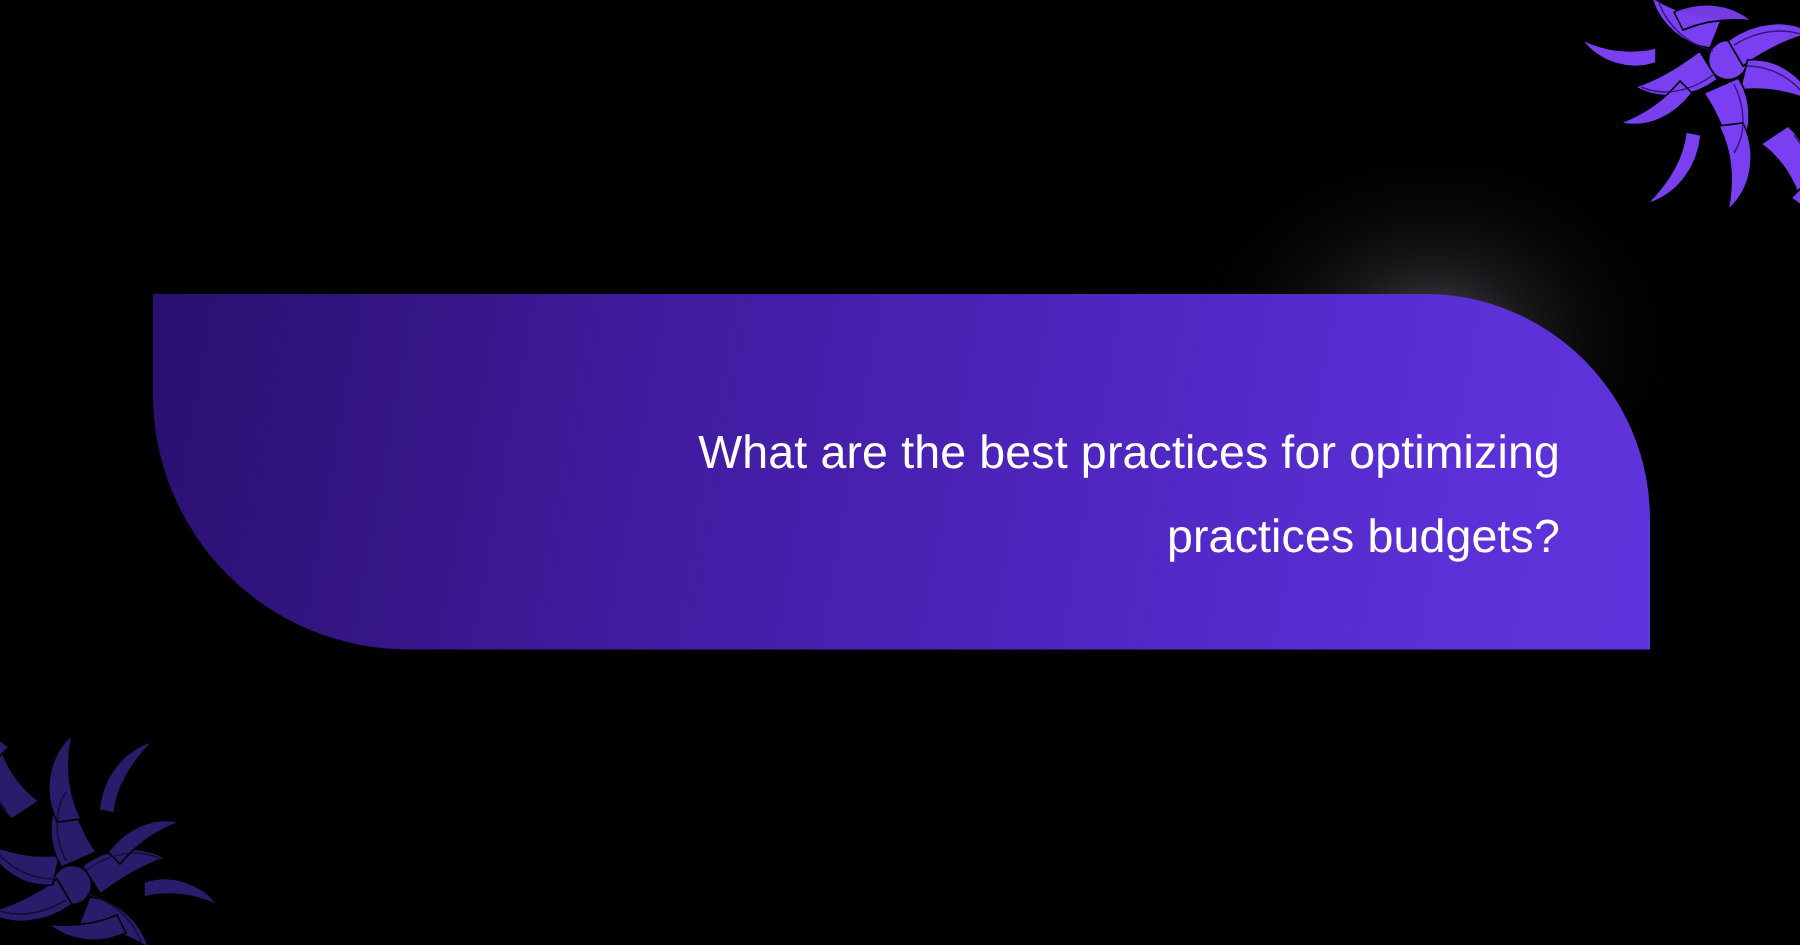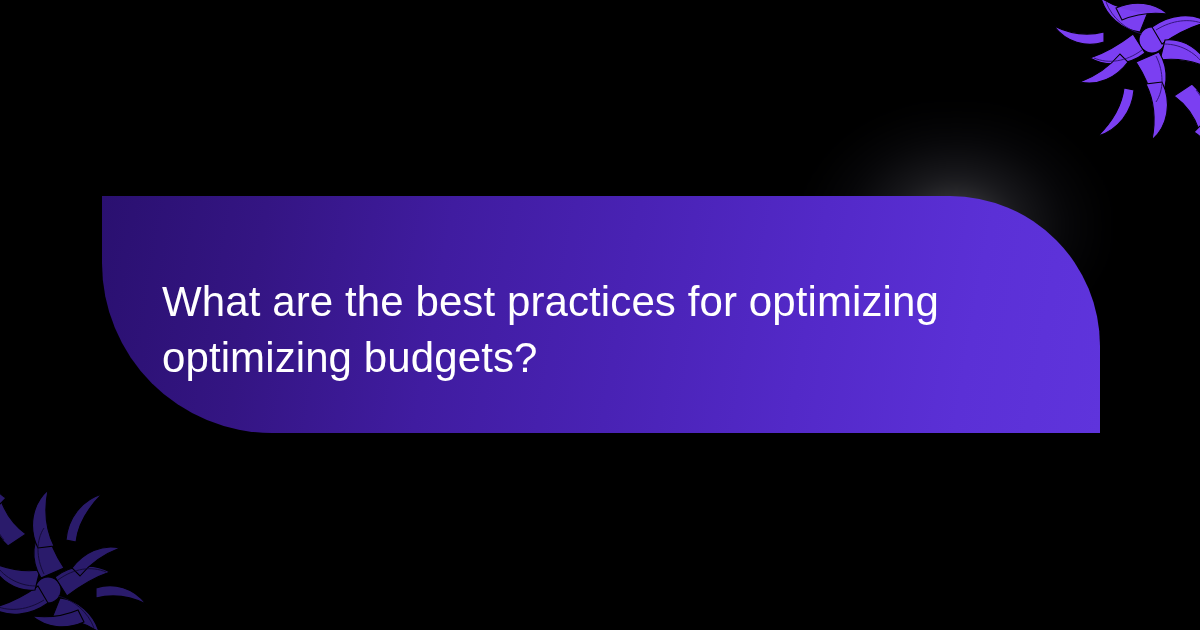--- a/index.html
+++ b/index.html
@@ -67,23 +67,23 @@
                 #5b30d6 86%,
                 #5f34dc 100%);
     border-radius: 0 150px 0 170px;
   }
 
   #banner-text {
     position: absolute;
     left: 0;
     right: 0;
     top: 78px;
-    text-align: left;
+    text-align: right;
     color: #ffffff;
-    font-size: 42px;
+    font-size: 31px;
     line-height: 56px;
     font-weight: 400;
     letter-spacing: 0.1px;
     padding: 0 60px;
     box-sizing: border-box;
   }
   #banner-text .line { display: block; white-space: nowrap; }
 </style>
 </head>
 <body>
@@ -184,17 +184,17 @@
         <path d="M256 202 C268 214 272 232 266 248"></path>
       </g>
     </svg>
   </div>
 
   <div id="banner-glow"></div>
 
   <div id="banner">
     <div id="banner-text">
       <span class="line">What are the best practices for optimizing</span>
-      <span class="line">optimizing budgets?</span>
+      <span class="line">practices budgets?</span>
     </div>
   </div>
 
 </div>
 
 </body></html>

